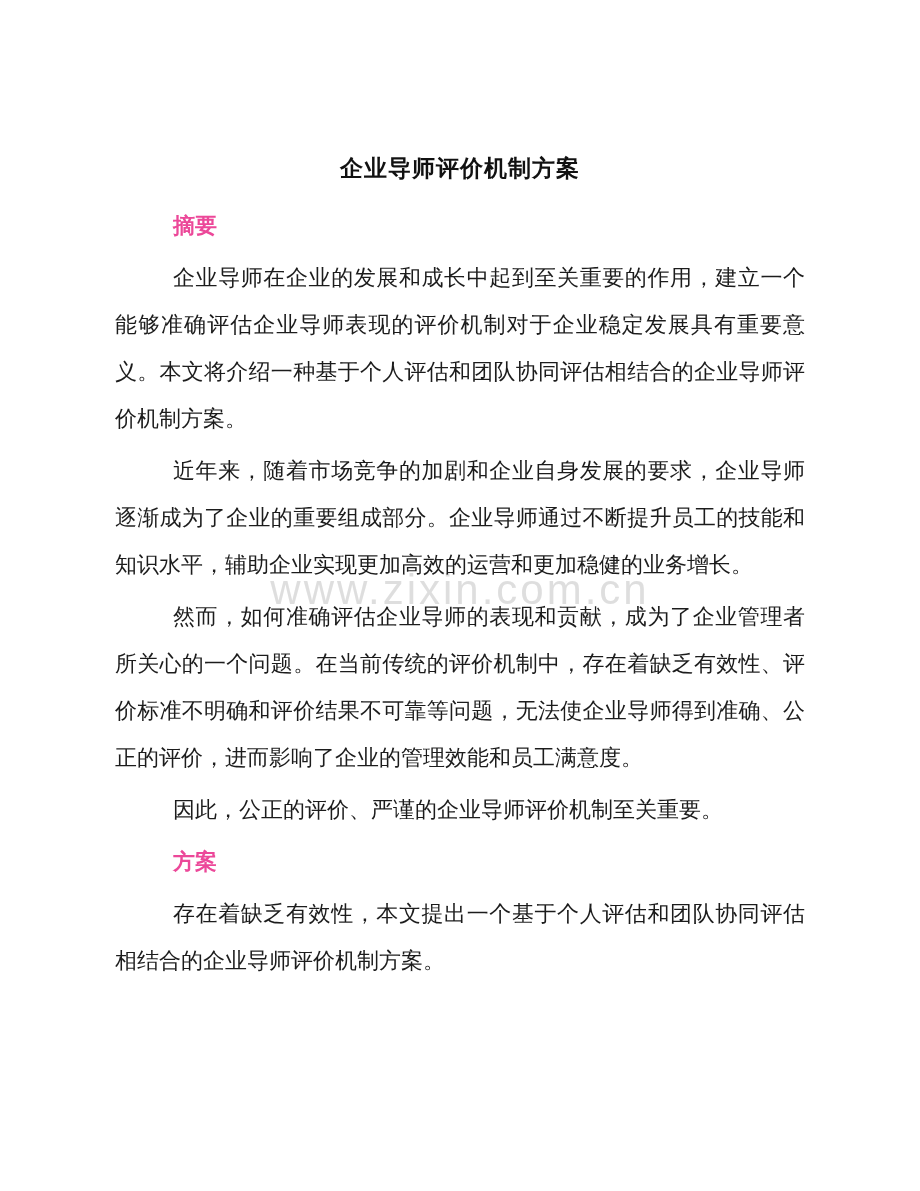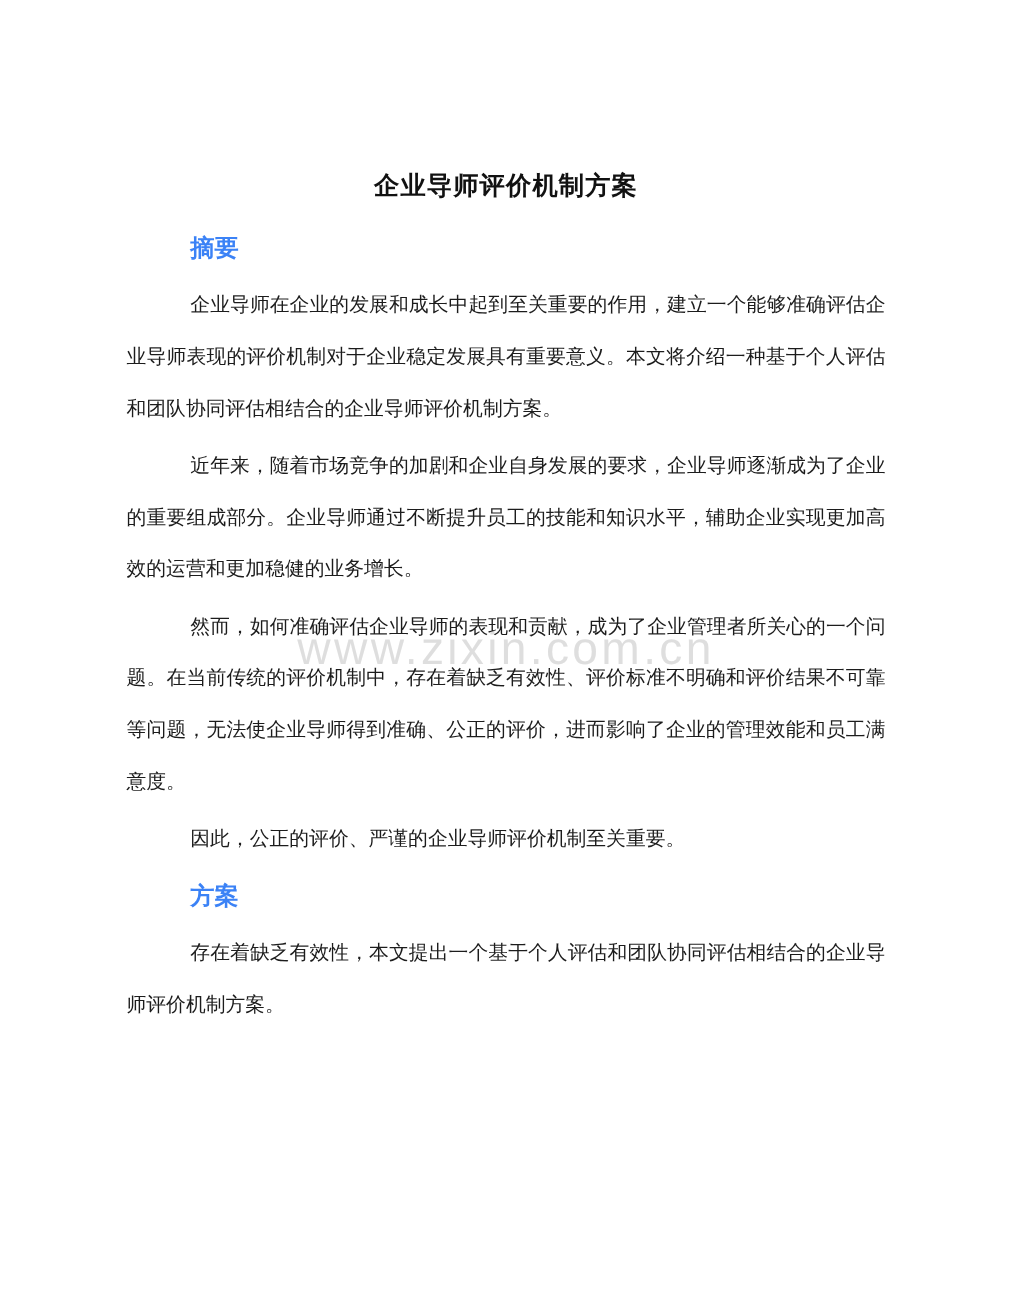--- a/index.html
+++ b/index.html
@@ -44,24 +44,24 @@
     line-height: 40px;
     margin: 0 0 14px 0;
     color: #111111;
   }
   .heading {
     font-size: 22px;
     font-weight: 700;
     line-height: 47px;
     margin: 5px 0;
     padding-left: 58px;
-    color: #3b82f6;
+    color: #ec4899;
   }
   .para {
-    font-size: 18px;
+    font-size: 22px;
     line-height: 47px;
     margin: 5px 0;
     text-indent: 58px;
     text-align: justify;
     color: #1c1c1c;
   }
 </style>
 </head>
 <body>
 

